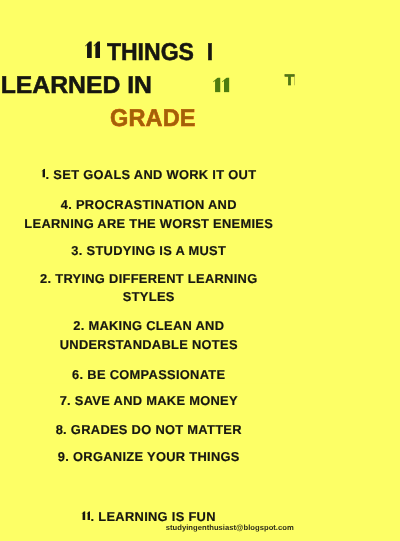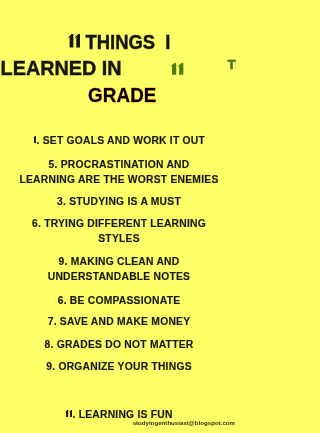--- a/index.html
+++ b/index.html
@@ -9,21 +9,21 @@
   .poster{position:relative;width:236px;height:307px;background:#fdff66;}
   .title{position:absolute;left:0;width:236px;text-align:center;
          font-weight:bold;color:#161610;white-space:nowrap;
          -webkit-text-stroke:0.42px #161610;paint-order:stroke fill;}
   #t3{-webkit-text-stroke-color:#ec1c00;}
   .title span.inner{display:inline-block;}
   #t1{top:31.2px;font-size:19.4px;padding-left:3px;box-sizing:border-box;}
   #t1 .inner{transform:scaleX(0.95);}
   #t2{top:57.1px;font-size:19.4px;padding-left:3px;box-sizing:border-box;}
   #t2 .inner{transform:scaleX(1.02);}
-  #t3{top:84.1px;font-size:19.4px;color:#000000;padding-left:8px;box-sizing:border-box;}
+  #t3{top:84.1px;font-size:19.4px;color:#a16207;padding-left:8px;box-sizing:border-box;}
   #t3 .inner{transform:scaleX(0.97);letter-spacing:0.1px;}
   .red{color:#4d7c0f;padding-left:43px;}
   .one{display:inline-block;position:relative;}
   .one .d1{display:block;height:0.69em;width:0.345em;position:relative;top:-0.072em;}
   #t2 .num .d1{width:0.40em;}
   #t2 .num{font-size:17.2px;margin-left:-1.1px;position:relative;top:1.0px;letter-spacing:0.7px;}
   #t2 .sup{font-size:12.2px;vertical-align:baseline;position:relative;top:-6.6px;margin-left:0.1px;}
   .item{position:absolute;left:0;width:236px;text-align:center;
         font-weight:bold;color:#161610;font-size:10.3px;line-height:14.8px;
         letter-spacing:0.24px;white-space:nowrap;padding-left:2px;box-sizing:border-box;
@@ -48,32 +48,32 @@
               <path fill="currentColor" d="M5 37 L41 0 L59 0 L59 137 L20 137 L20 27 L11 43 Z"></path>
             </svg></span></span><span class="red sup">TH</span></span></div>
   <div class="title" id="t3"><span class="inner">GRADE</span></div>
 
   <div class="item" style="top:118px">
       <div class="line"><span class="one"><svg viewBox="0 0 66 137" class="d1" preserveAspectRatio="none">
             <path fill="currentColor" d="M5 37 L41 0 L59 0 L59 137 L20 137 L20 27 L11 43 Z"></path>
           </svg></span>. SET GOALS AND WORK IT OUT</div>
     </div>
   <div class="item" style="top:142.1px">
-      <div class="line">5. PROCRASTINATION AND</div>
+      <div class="line">4. PROCRASTINATION AND</div>
       <div class="line">LEARNING ARE THE WORST ENEMIES</div>
     </div>
   <div class="item" style="top:178.9px">
       <div class="line">3. STUDYING IS A MUST</div>
     </div>
   <div class="item" style="top:201.2px">
-      <div class="line">6. TRYING DIFFERENT LEARNING</div>
+      <div class="line">2. TRYING DIFFERENT LEARNING</div>
       <div class="line">STYLES</div>
     </div>
   <div class="item" style="top:239.2px">
-      <div class="line">9. MAKING CLEAN AND</div>
+      <div class="line">2. MAKING CLEAN AND</div>
       <div class="line">UNDERSTANDABLE NOTES</div>
     </div>
   <div class="item" style="top:277.5px">
       <div class="line">6. BE COMPASSIONATE</div>
     </div>
   <div class="item" style="top:298.9px">
       <div class="line">7. SAVE AND MAKE MONEY</div>
     </div>
   <div class="item" style="top:321.7px">
       <div class="line">8. GRADES DO NOT MATTER</div>

